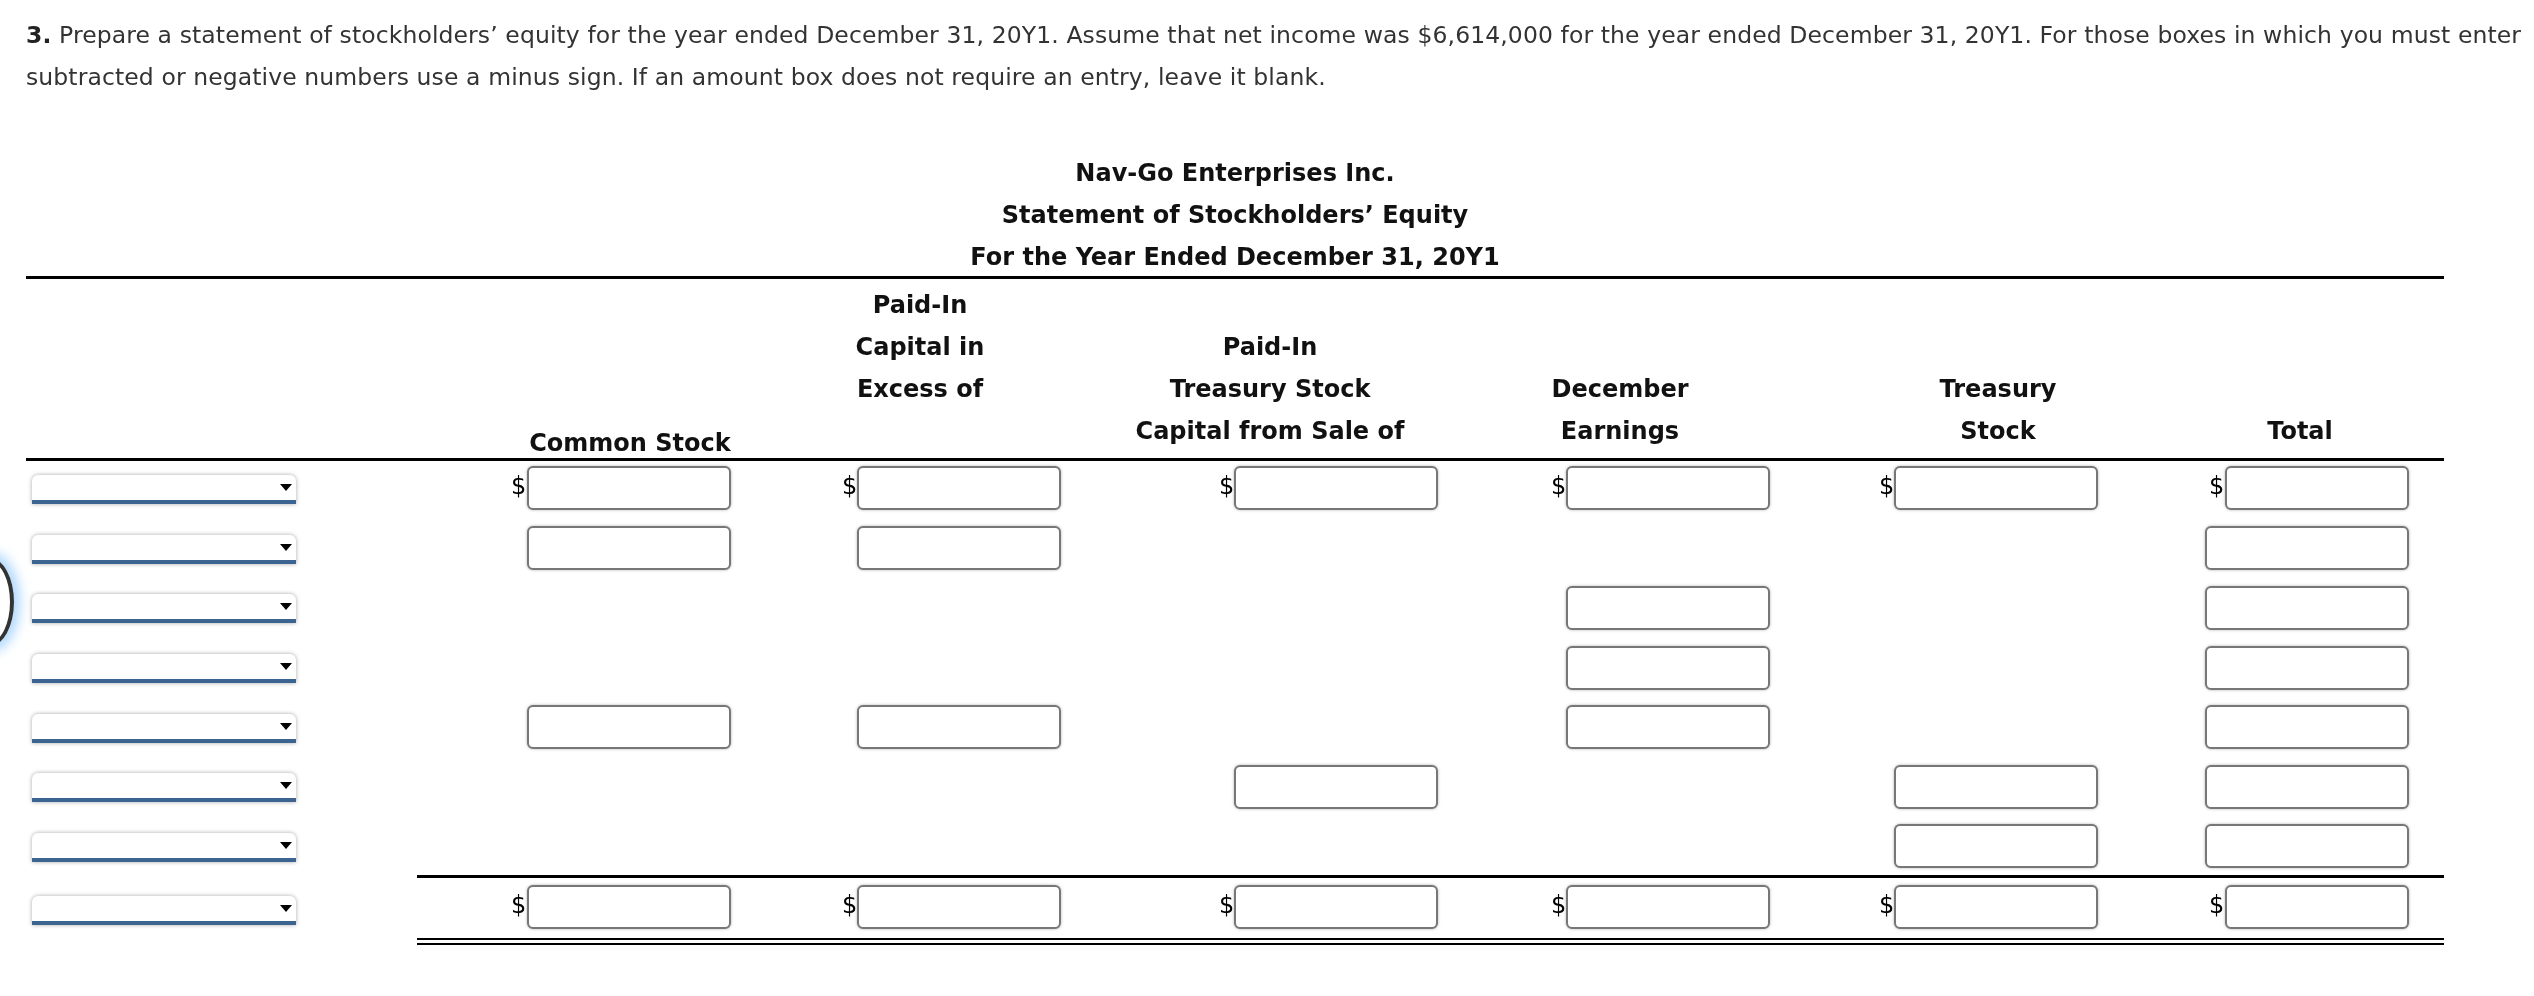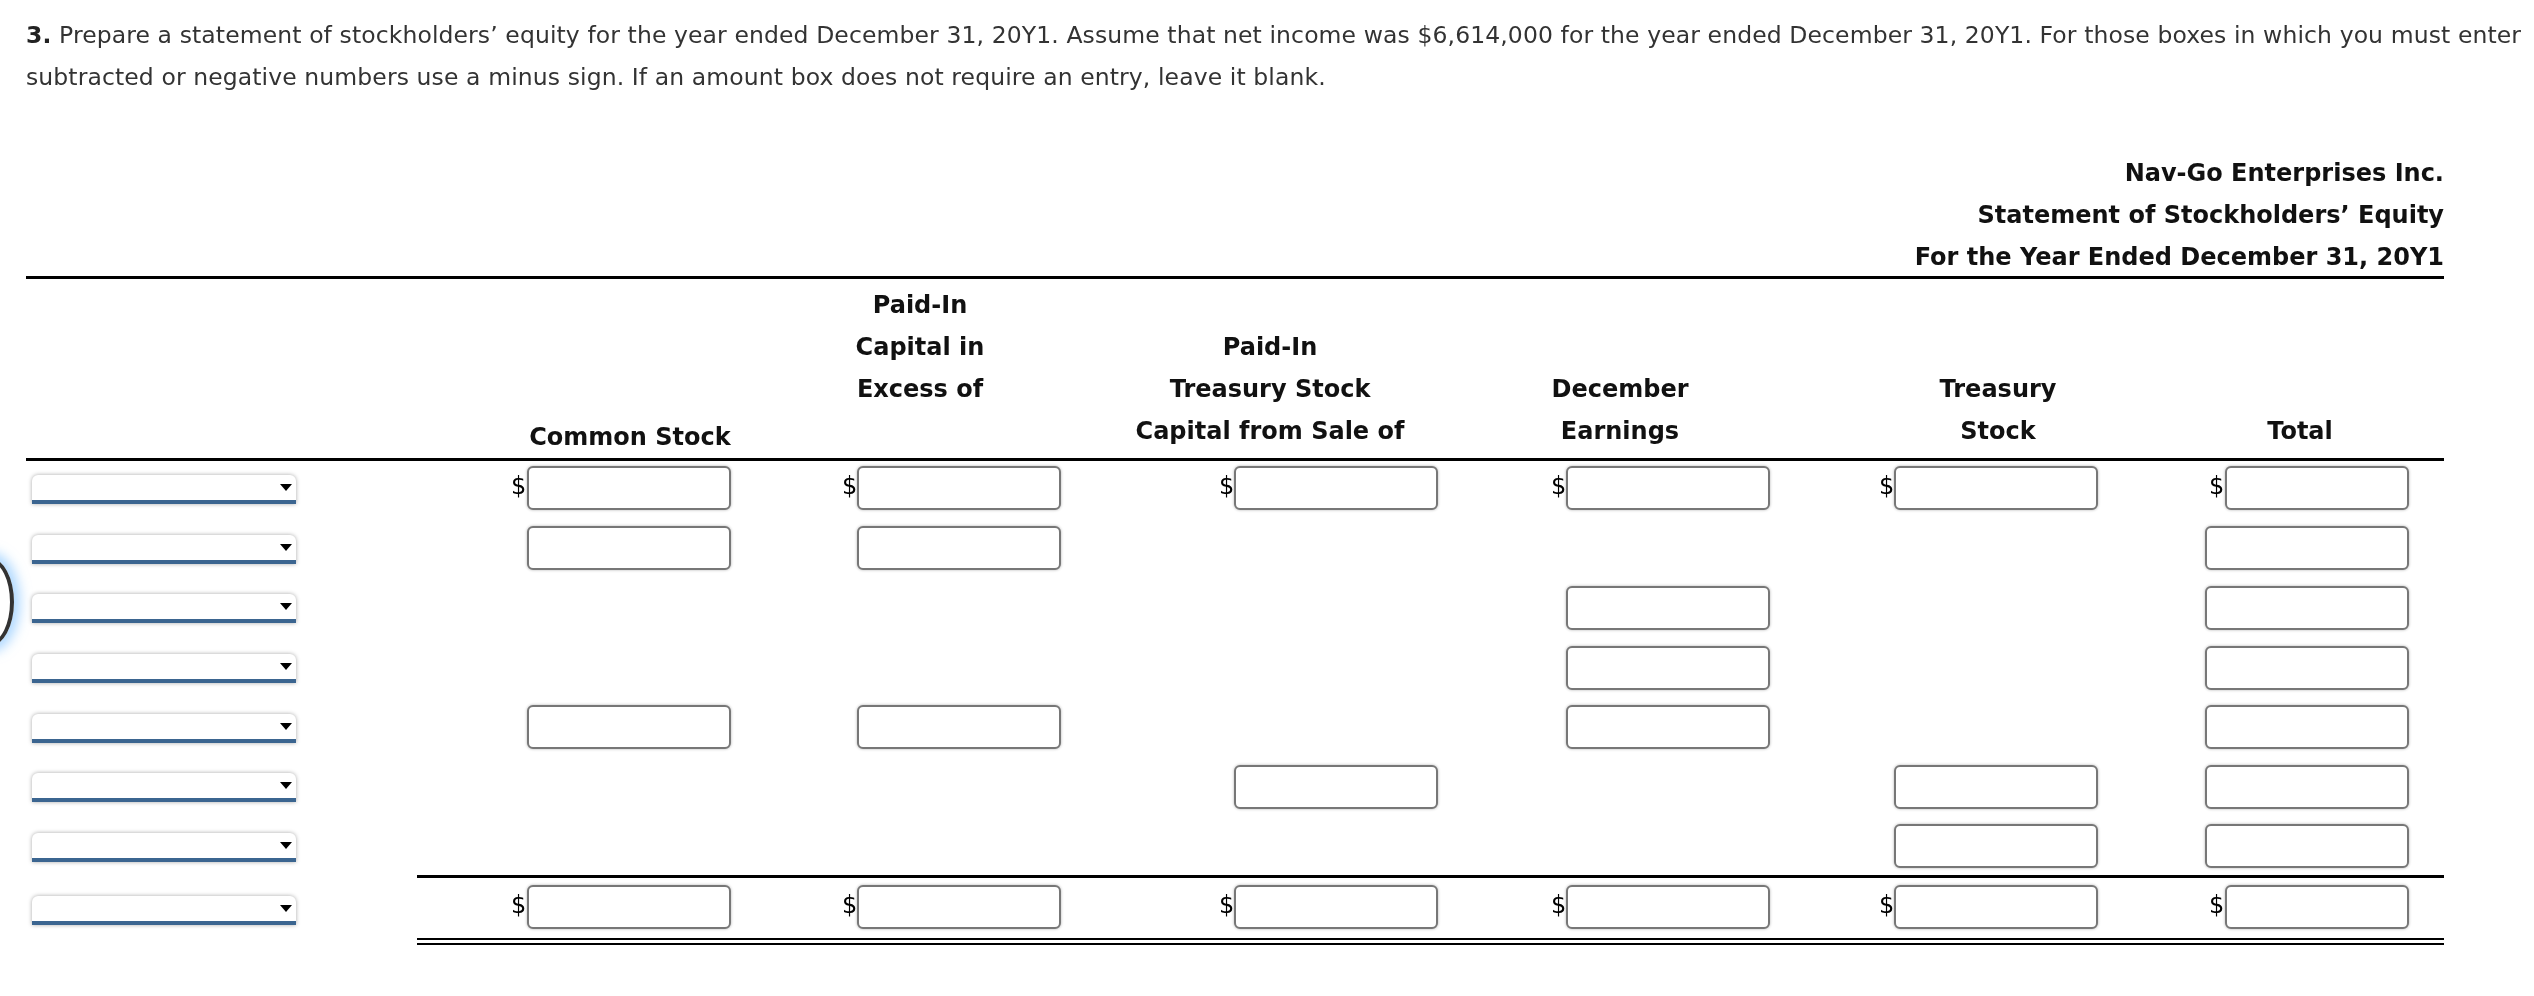--- a/index.html
+++ b/index.html
@@ -6,21 +6,21 @@
   body {
     width: 2534px; height: 996px; position: relative; overflow: hidden;
     font-family: "DejaVu Sans", sans-serif; color: #222;
   }
   .instructions {
     position: absolute; left: 26px; top: 14px; width: 2510px;
     font-size: 23.5px; line-height: 42px; color: #333; letter-spacing: 0.1px;
   }
   .instructions b { color: #222; }
   .title-block {
-    position: absolute; left: 26px; width: 2418px; top: 152px; text-align: right;
+    position: absolute; left: 26px; width: 2418px; top: 152px; text-align: center;
     font-weight: bold; font-size: 24px; color: #111;
   }
   .title-block div { height: 42px; line-height: 42px; }
   .hline { position: absolute; background: #000; height: 3px; }
   .col-head {
     position: absolute; text-align: center; font-weight: bold; font-size: 24px; color: #111;
     line-height: 42px;
   }
   .col-head span { display: block; height: 42px; }
   .sel {
@@ -60,21 +60,21 @@
 </div>
 
 <div class="title-block">
   <div>Nav-Go Enterprises Inc.</div>
   <div>Statement of Stockholders’ Equity</div>
   <div>For the Year Ended December 31, 20Y1</div>
 </div>
 
 <div class="hline" style="left:26px; width:2418px; top:276px;"></div>
 
-<div class="col-head" style="left:420px; width:420px; top:290px;">
+<div class="col-head" style="left:420px; width:420px; top:296px;">
   <span></span>
     <span></span>
     <span></span>
     <span>Common Stock</span>
 </div>
 <div class="col-head" style="left:760px; width:320px; top:284px;">
   <span>Paid-In</span>
     <span>Capital in</span>
     <span>Excess of</span>
 </div>

